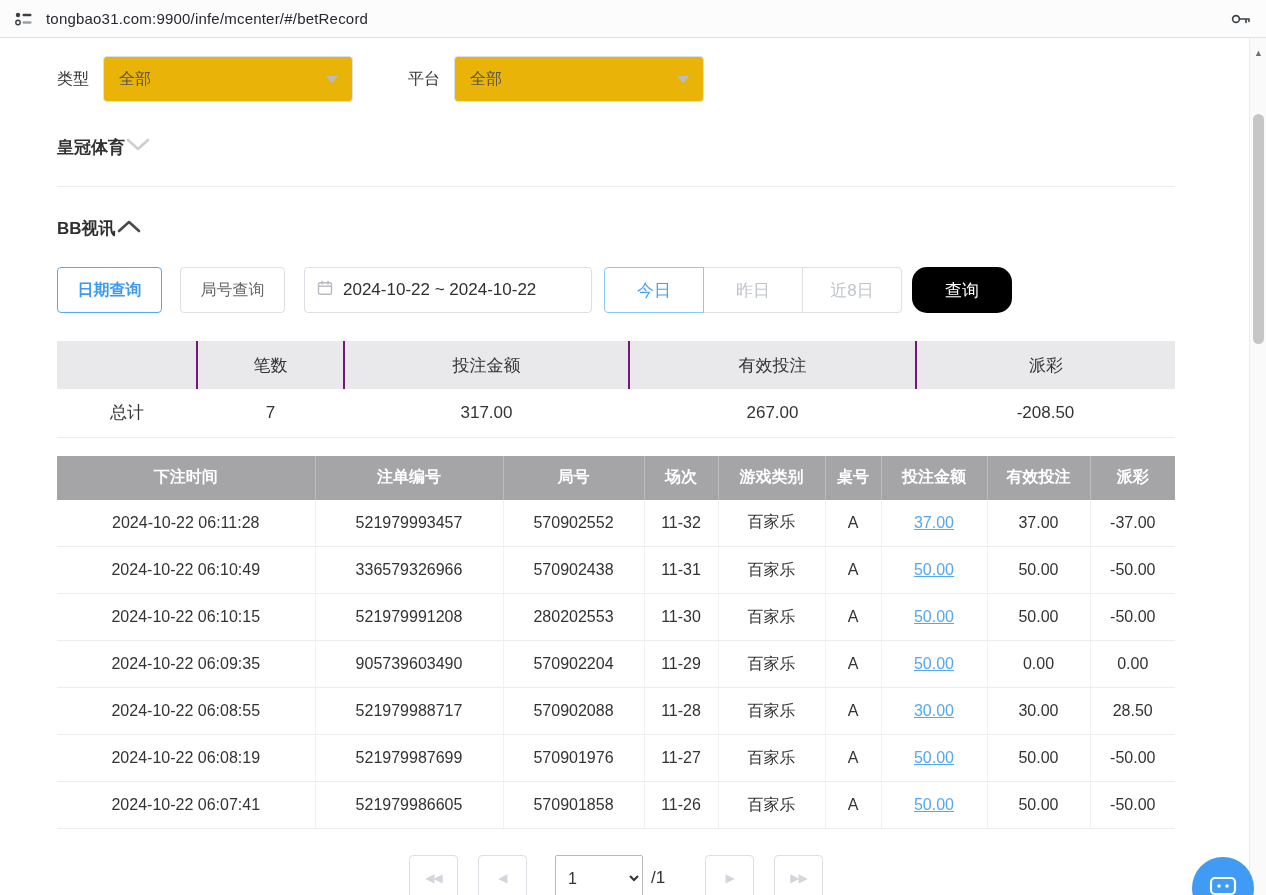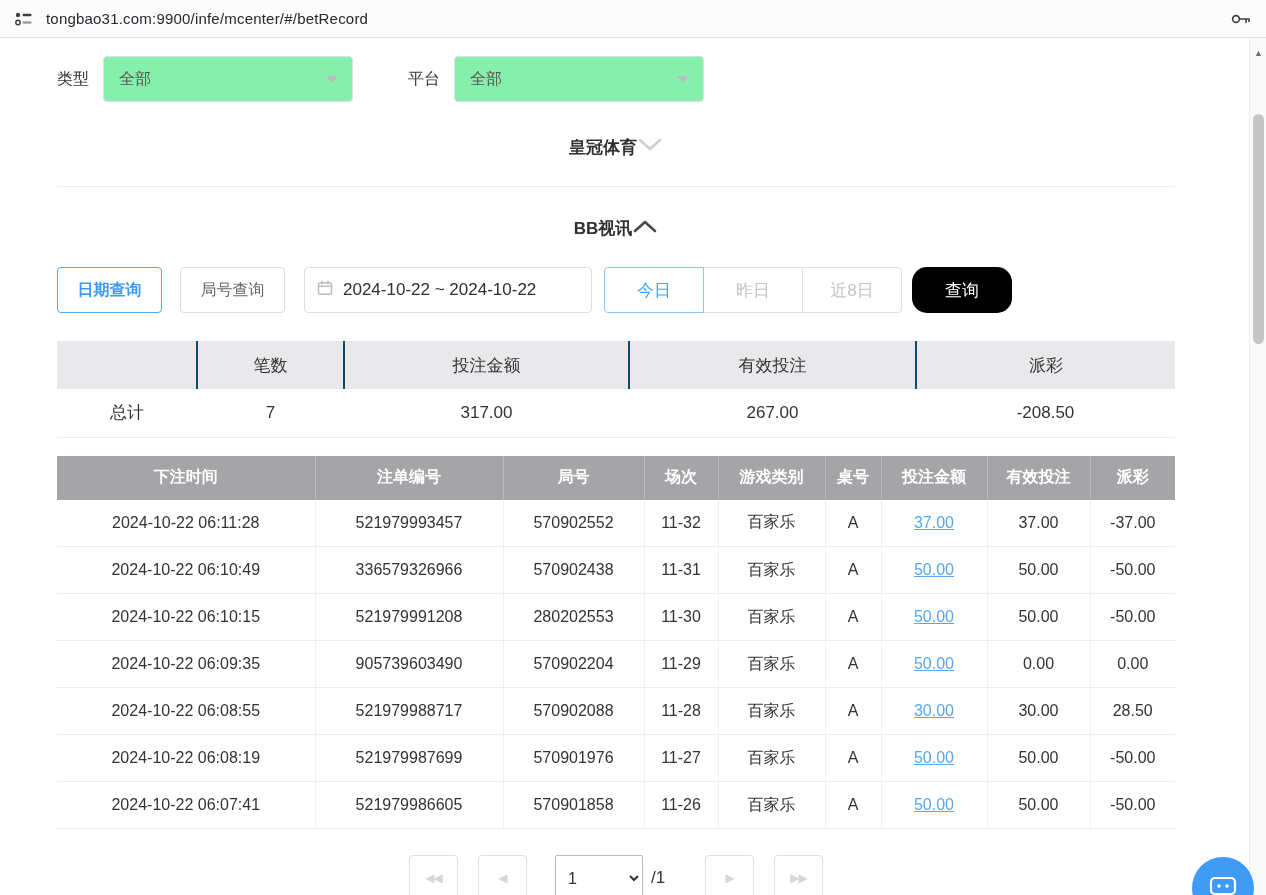--- a/index.html
+++ b/index.html
@@ -20,25 +20,25 @@
   
   .page { padding:10px 91px 0 57px; }
 
   .filter-row { display:flex; align-items:center; margin:8px 0 24px; }
   .filter-label { font-size:16px; color:#333; margin-right:14px; }
   .filter-label.first { }
   .filter-label.second { margin-left:55px; }
   .select {
     width:250px; height:46px; border:1px solid #dcdfe6; border-radius:4px;
     display:flex; align-items:center; justify-content:space-between;
-    padding:0 14px 0 15px; font-size:16px; color:#555; background:#86efac; cursor:pointer;
+    padding:0 14px 0 15px; font-size:16px; color:#555; background:#eab308; cursor:pointer;
   }
   .caret-down { width:0; height:0; border-left:6px solid transparent; border-right:6px solid transparent; border-top:7px solid #b9bcc4; }
 
-  .section-row { display:flex; justify-content:center; align-items:center; height:42px; }
+  .section-row { display:flex; justify-content:flex-start; align-items:center; height:42px; }
   .section-title { font-size:17px; font-weight:bold; color:#303030; }
   .divider { border-top:1px solid #ebeef0; margin:18px 0 20px; }
 
   
   .query-bar { display:flex; align-items:center; margin:18px 0 28px; }
   .btn {
     height:46px; border-radius:4px; font-size:16px; background:#fff;
     display:inline-flex; align-items:center; justify-content:center; cursor:pointer;
   }
   .btn-date  { width:105px; border:1px solid #55a9f1; color:#3d9af0; font-weight:bold;text-align:center; }
@@ -55,21 +55,21 @@
   .gbtn + .gbtn { margin-left:-1px; }
   .gbtn:first-child { border-radius:4px 0 0 4px; }
   .gbtn:last-child  { border-radius:0 4px 4px 0; }
   .gbtn.active { color:#45a1f2; border-color:#8fc6f7; position:relative; z-index:1; }
   .btn-search { margin-left:10px; width:100px; height:46px; background:#000000; color:#fff; border:none; font-size:17px; border-radius:15px; }
 
   
   table { border-collapse:collapse; width:100%; }
   .summary th {
     background:#e9e9eb; height:48px; font-size:17px; font-weight:400; color:#333;
-    border-right:2px solid #0c4a6e; text-align:center;
+    border-right:2px solid #701a75; text-align:center;
   }
   .summary th:last-child { border-right:none; }
   .summary td {
     height:48px; text-align:center; font-size:17px; color:#333;
     border-bottom:1px solid #ebeef0; background:#fff;
   }
   .summary { margin-bottom:18px; }
 
   
   .records th {

